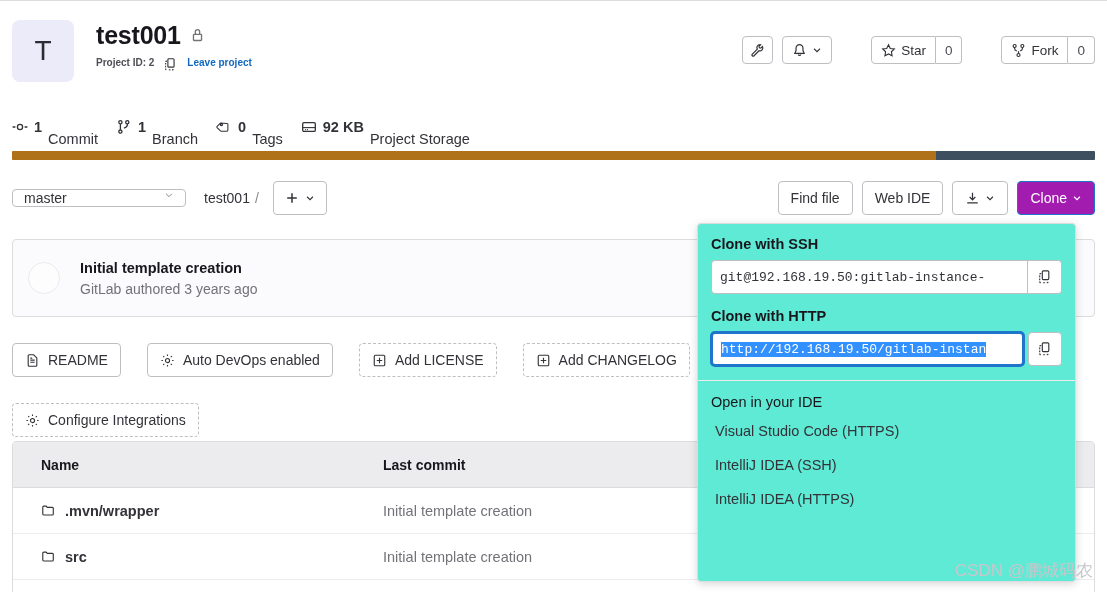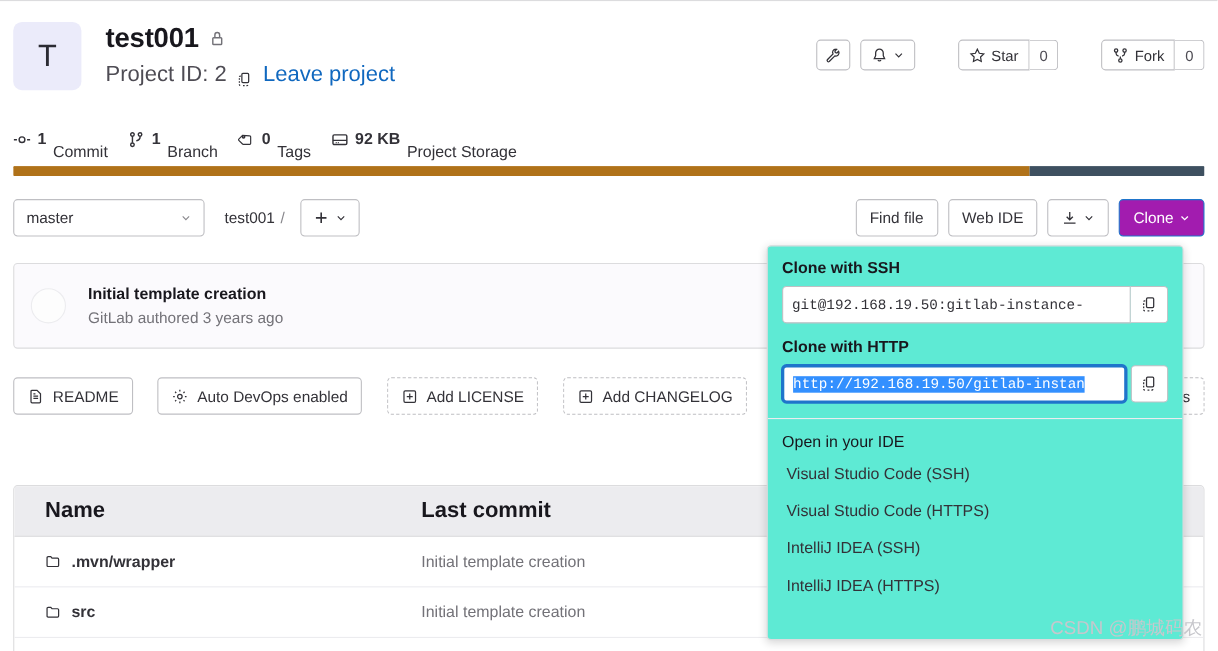--- a/index.html
+++ b/index.html
@@ -49,25 +49,26 @@
   }
   .proj-title {
     font-size: 25px;
     font-weight: 700;
     color: #18171d;
     line-height: 1.1;
     letter-spacing: -0.2px;
   }
   .proj-sub-row {
     display: flex;
-    align-items: flex-end;
+    align-items: flex-start;
     gap: 9px;
     margin-top: 7px;
-    font-size: 20px;
+    font-size: 10px;
     color: #4e4c54;
+    font-weight: bold;
   }
   .link { color: #1068bf; cursor: pointer; }
   .icon { display: inline-flex; align-items: center; justify-content: center; }
   .icon svg { display: block; }
 
   
   .stats-row {
     position: absolute;
     top: 107px;
     left: 12px;
@@ -137,26 +138,26 @@
     position: absolute;
     top: 181px;
     left: 12px;
     right: 12px;
     height: 34px;
     display: flex;
     align-items: center;
   }
   .branch-select {
     width: 174px;
-    height: 34px;
+    height: 18px;
     border: 1px solid #bfbfc3;
     border-radius: 4px;
     background: #fff;
     display: flex;
-    align-items: center;
+    align-items: flex-start;
     justify-content: space-between;
     padding: 0 11px;
     font-size: 14px;
     color: #333238;
     cursor: pointer;
   }
   .crumb {
     margin-left: 18px;
     font-size: 14px;
     color: #333238;
@@ -232,22 +233,21 @@
   }
 
   
   .chips {
     position: absolute;
     top: 343px;
     left: 12px;
     right: 12px;
     display: flex;
     flex-wrap: wrap;
-    gap: 10px;
-    justify-content: space-between;
+    gap: 26px;
   }
   .chip {
     height: 34px;
     padding: 0 12px;
     border: 1px solid #bfbfc3;
     border-radius: 4px;
     background: #fff;
     display: inline-flex;
     align-items: center;
     gap: 8px;
@@ -267,21 +267,21 @@
     border: 1px solid #dcdcde;
     border-radius: 4px;
     overflow: hidden;
     background: #fff;
   }
   .ft-head {
     display: flex;
     background: #ececef;
     height: 46px;
     align-items: center;
-    font-size: 20px;
+    font-size: 14px;
     font-weight: 700;
     color: #18171d;
     border-bottom: 1px solid #dcdcde;
   }
   .ft-row {
     display: flex;
     height: 46px;
     align-items: center;
     font-size: 14.5px;
     border-bottom: 1px solid #ececef;
@@ -689,19 +689,18 @@
         <rect x="5.3" y="1.8" width="6.5" height="8.8" rx="1"></rect>
         <path d="M4.2 4.5h-.5a1 1 0 0 0-1 1v7.2a1 1 0 0 0 1 1h.6" stroke-dasharray="1.7 1.3"></path>
         <path d="M6.2 13.7h2.4" stroke-dasharray="1.7 1.3"></path>
         <path d="M9.7 13.7h.4a1 1 0 0 0 1-1v-.7" stroke-dasharray="1.7 1.3"></path>
       </svg>
     </div>
   </div>
 
   <div class="cd-divider"></div>
   <div class="cd-section-title">Open in your IDE</div>
-  <div class="cd-item">Visual Studio Code (SSH)</div>
   <div class="cd-item">Visual Studio Code (HTTPS)</div>
   <div class="cd-item">IntelliJ IDEA (SSH)</div>
   <div class="cd-item">IntelliJ IDEA (HTTPS)</div>
 </div>
 
 <div class="watermark">CSDN @鹏城码农</div>
 
 </body></html>

